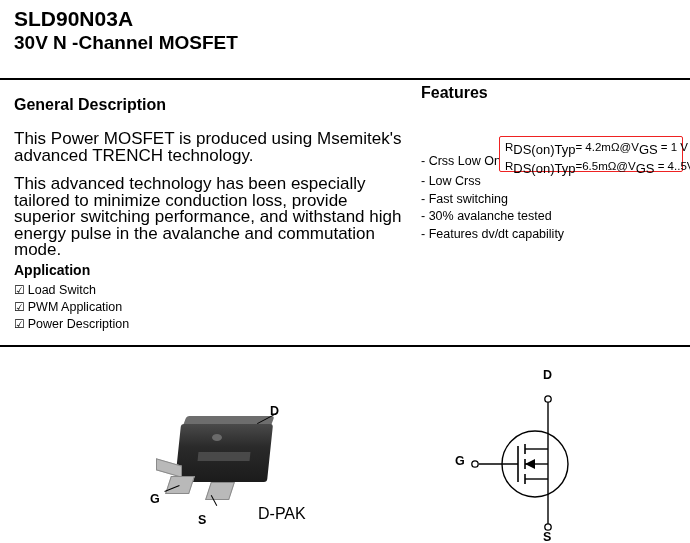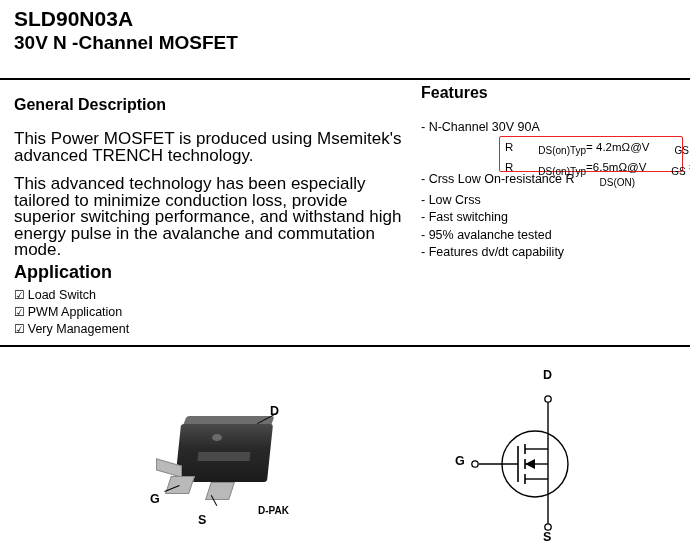--- a/index.html
+++ b/index.html
@@ -61,21 +61,21 @@
     font-size: 17px;
     line-height: 16.5px;
   }
   .app-block {
     position: absolute;
     left: 14px;
     top: 262px;
     width: 300px;
   }
   .app-head {
-    font-size: 18px;
+    font-size: 14px;
     font-weight: bold;
     margin-bottom: 4px;
   }
   .app-item {
     font-size: 12.5px;
     line-height: 17px;
     white-space: nowrap;
   }
   .chk {
     font-size: 12px;
@@ -90,23 +90,22 @@
   }
   .feat-list {
     font-size: 12.5px;
     line-height: 17.5px;
     margin-top: 4px;
   }
   .feat-item {
     white-space: nowrap;
   }
   .sub {
-    font-size: 10px;
+    font-size: 13px;
     vertical-align: sub;
-    margin-left: 25px;
   }
   
   .rds-box {
     position: absolute;
     left: 499px;
     top: 136px;
     width: 184px;
     height: 36px;
     border: 1.5px solid #ee2222;
     border-radius: 2px;
@@ -188,22 +187,22 @@
     font-size: 12.5px;
     font-weight: bold;
   }
   .lbl-d { left: 120px; top: 4px; }
   .lbl-g { left: 0px; top: 92px; }
   .lbl-s { left: 48px; top: 113px; }
   .lbl-pak {
     position: absolute;
     left: 108px;
     top: 105px;
-    font-size: 10px;
-    font-weight: bold;
+    font-size: 16px;
+    font-weight: normal;
   }
   .leadline {
     position: absolute;
     background: #000;
   }
   
   .schem {
     position: absolute;
     left: 455px;
     top: 382px;
@@ -231,36 +230,35 @@
 
   <div class="app-block">
     <div class="app-head">Application</div>
     <div class="app-item">
       <span class="chk">☑</span><span>Load Switch</span>
     </div>
     <div class="app-item">
       <span class="chk">☑</span><span>PWM Application</span>
     </div>
     <div class="app-item">
-      <span class="chk">☑</span><span>Very Management</span>
+      <span class="chk">☑</span><span>Power Description</span>
     </div>
   </div>
 
   <div class="right-col">
     <div class="section-head">Features</div>
     <div class="feat-list">
-      <div class="feat-item">- N-Channel 30V 90A</div>
       <div class="feat-item" style="height:17px;"></div>
       <div class="feat-item" style="height:17px;"></div>
       <div class="feat-item">
         <span>- Crss Low On-resistance R</span><span class="sub">DS(ON)</span>
       </div>
       <div class="feat-item">- Low Crss</div>
       <div class="feat-item">- Fast switching</div>
-      <div class="feat-item">- 95% avalanche tested</div>
+      <div class="feat-item">- 30% avalanche tested</div>
       <div class="feat-item">- Features dv/dt capability</div>
     </div>
   </div>
 
   <div class="rds-box">
     <div class="rds-line">
       <span>R</span><span class="sub">DS(on)Typ</span><span>= 4.2mΩ@V</span><span class="sub">GS</span><span> = 1 V</span>
     </div>
     <div class="rds-line">
       <span>R</span><span class="sub">DS(on)Typ</span><span>=6.5mΩ@V</span><span class="sub">GS</span><span> = 4..5V</span>

